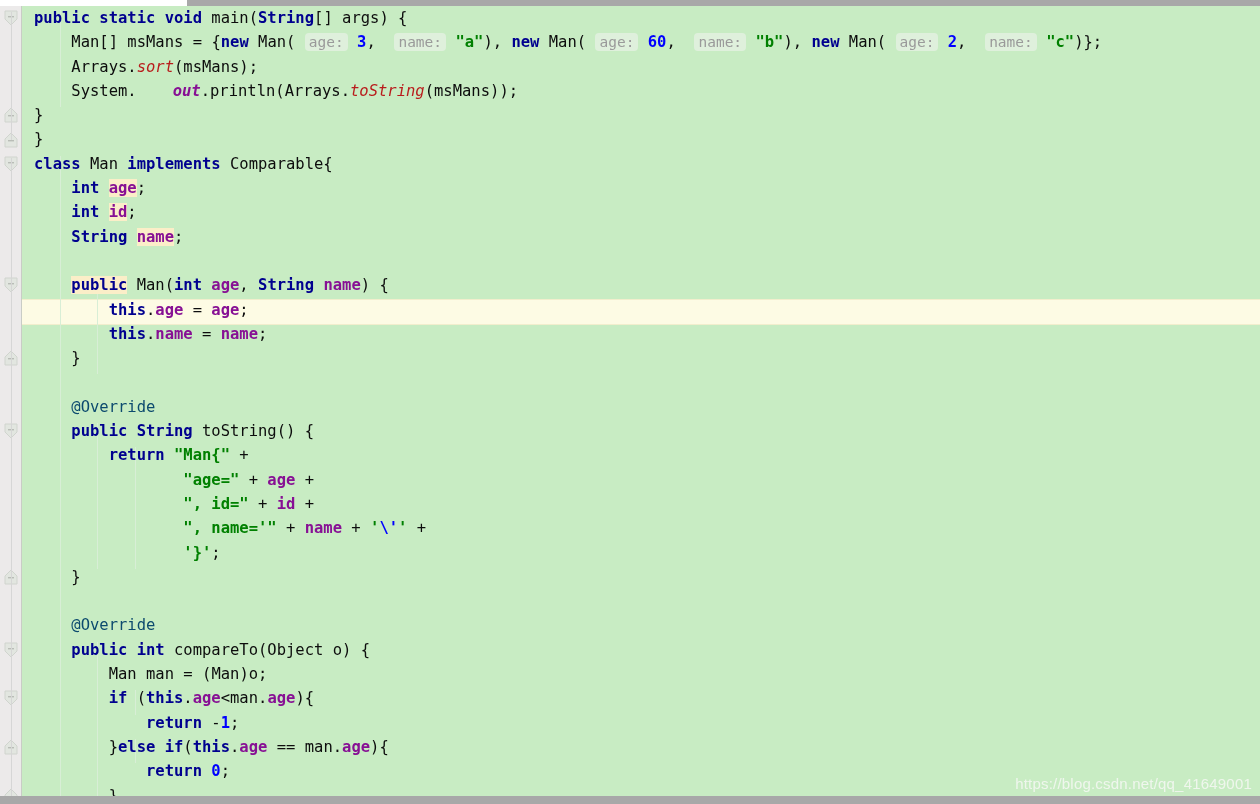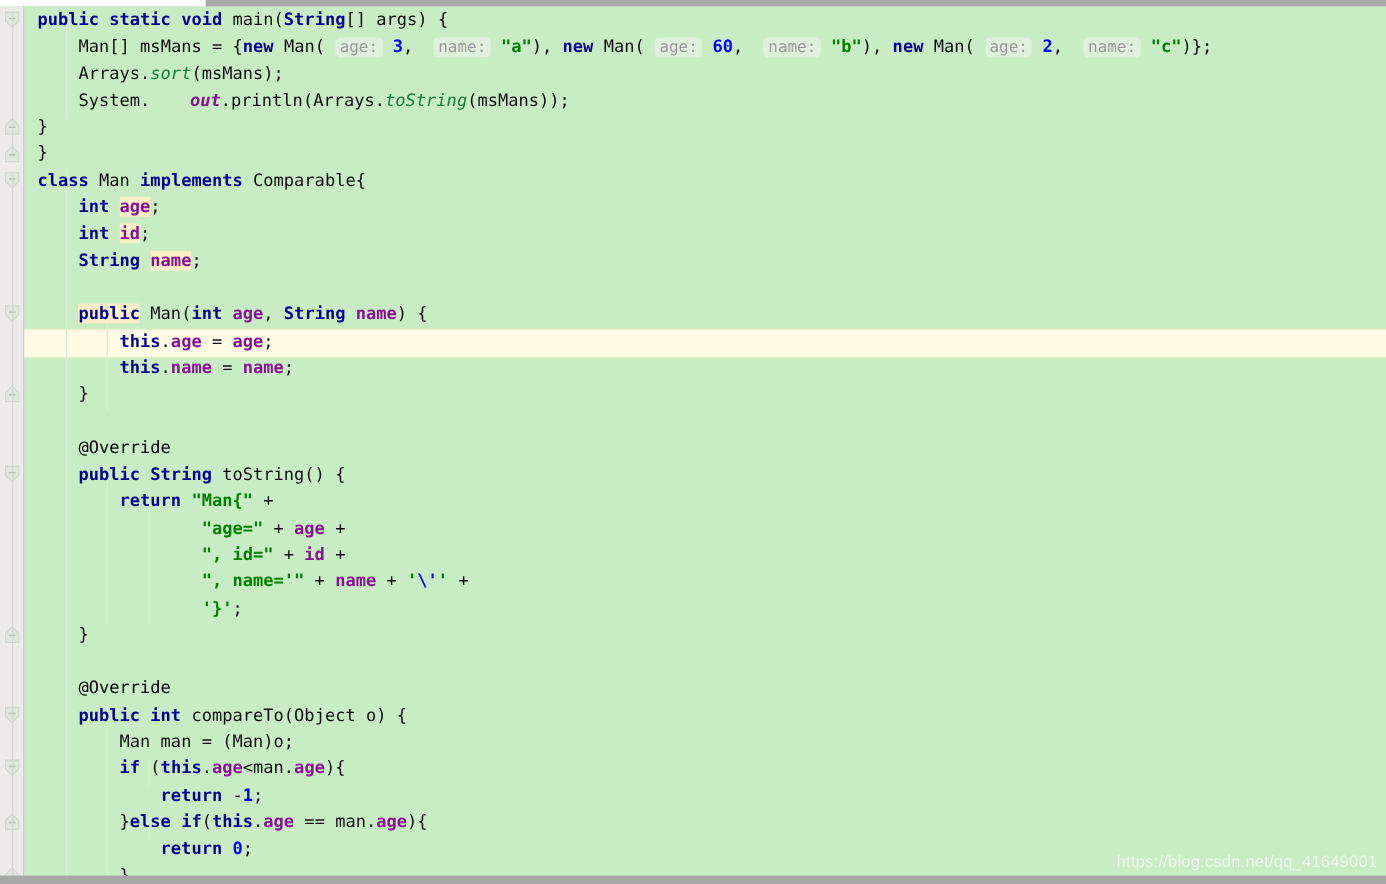--- a/index.html
+++ b/index.html
@@ -93,22 +93,22 @@
     background: #d8eed6;
   }
 
   
   .kw   { color: #00008f; font-weight: bold; }
   .plain{ color: #0d0d0d; }
   .str  { color: #008000; font-weight: bold; }
   .num  { color: #0000ff; font-weight: bold; }
   .fld  { color: #871094; font-weight: bold; }
   .fldhl{ color: #871094; font-weight: bold; background: #fbeec8; }
-  .ann  { color: #000000; }
-  .ital { font-style: italic; color: #15803d; margin-top: 12px; }
+  .ann  { color: #0c4a6e; }
+  .ital { font-style: italic; color: #b91c1c; margin-top: 12px; }
   .stat { font-style: italic; color: #871094; font-weight: bold; margin-left: 36px; }
   .kwhl { color: #00008f; font-weight: bold; background: #fbeec8; }
   .esc  { color: #0000ff; font-weight: bold; }
 
   
   .hint {
     color: #9a9a9a;
     background: #dff0dc;
     border-radius: 4px;
     padding: 1px 4px 1px 4px;

